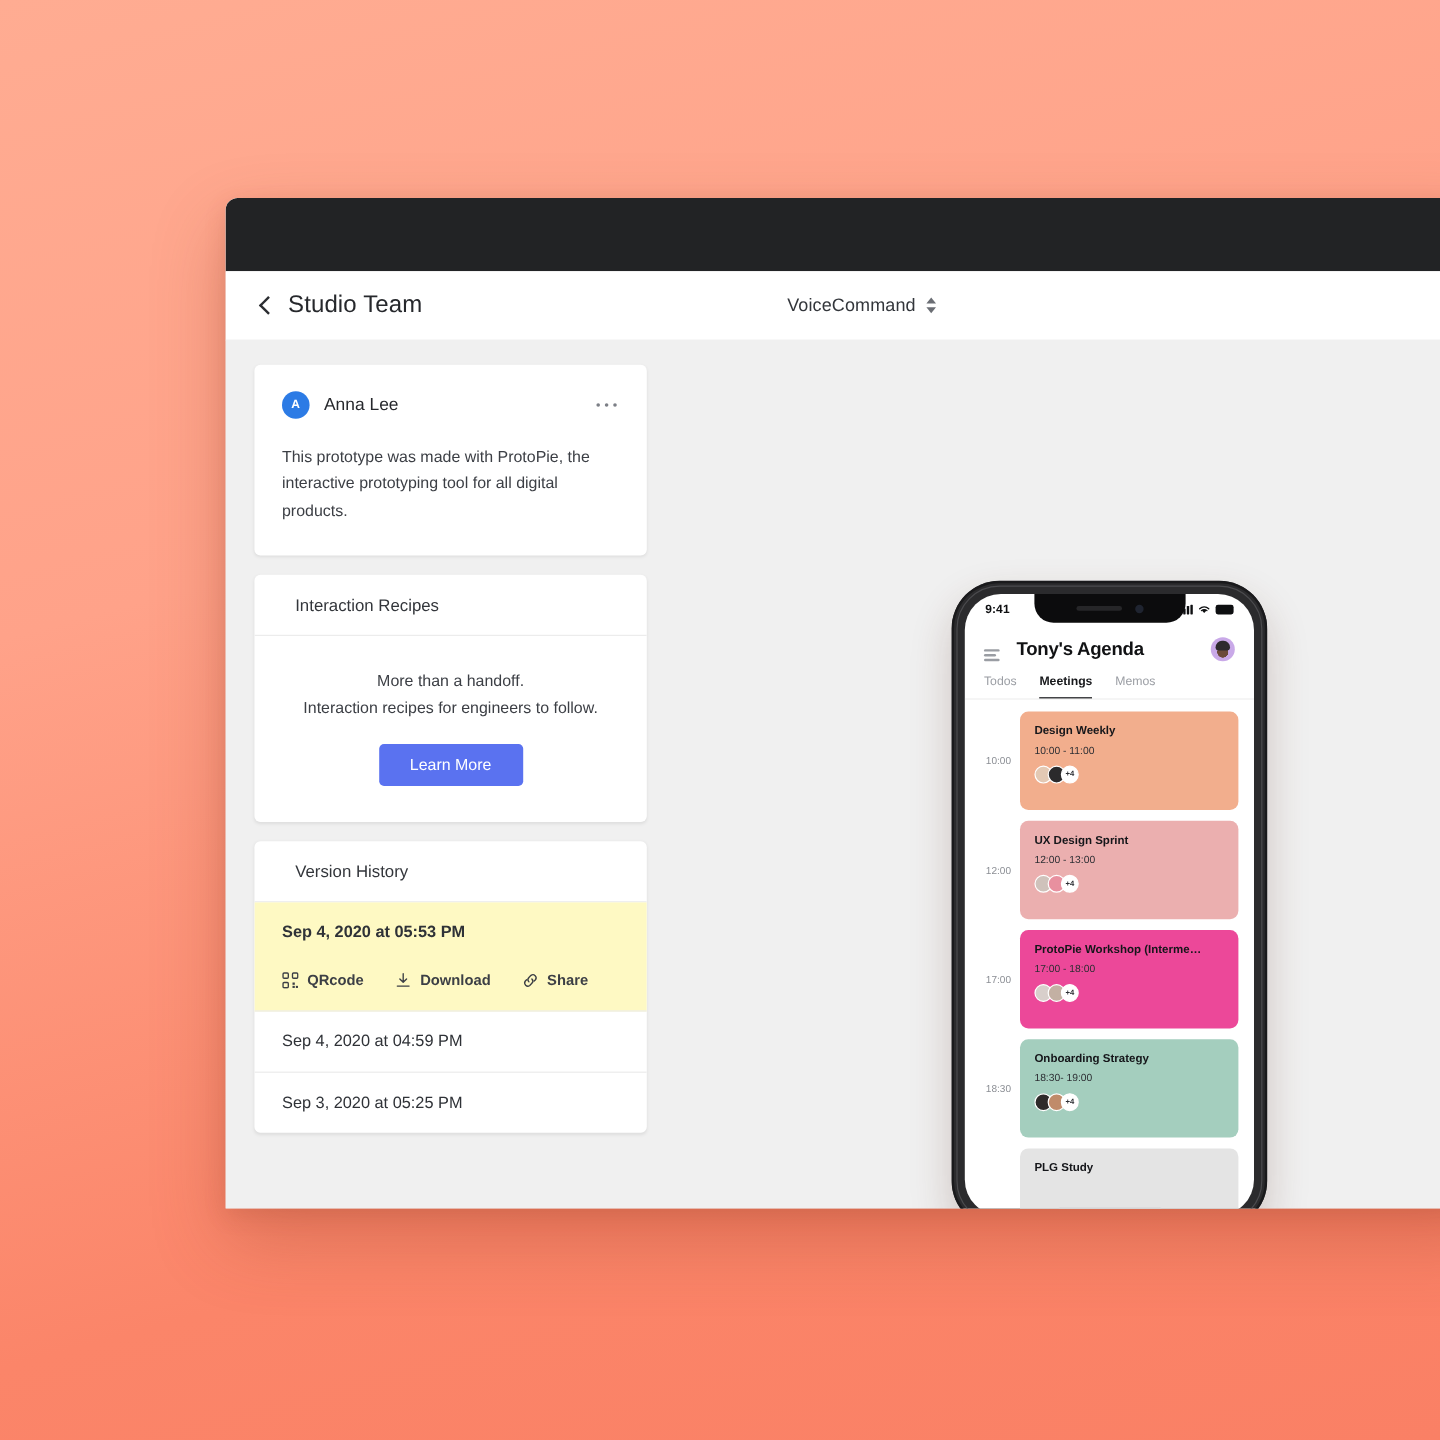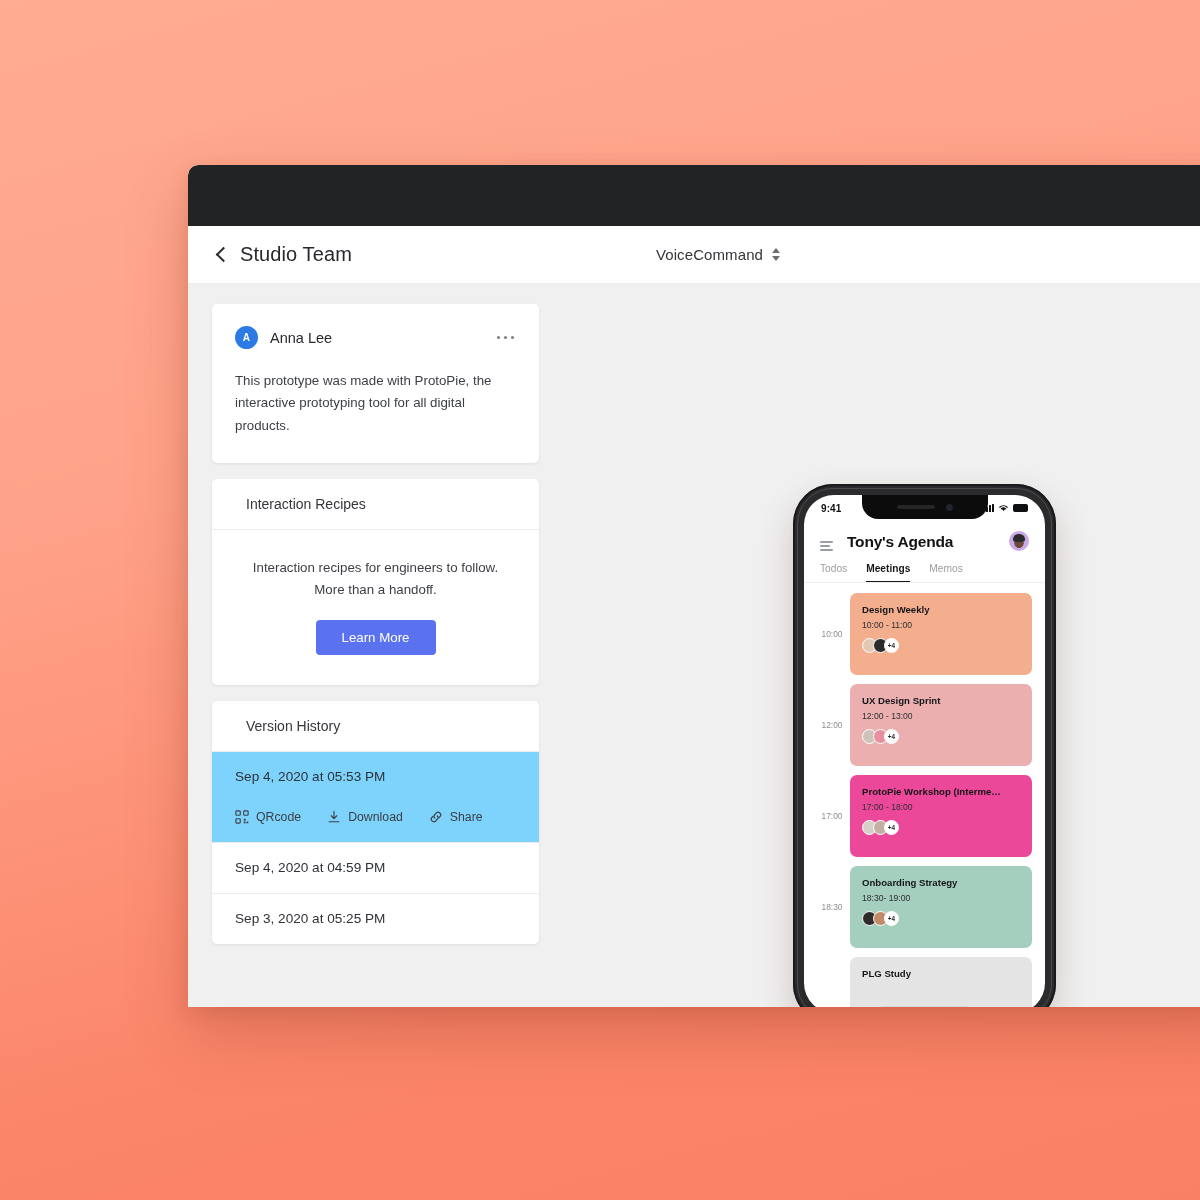--- a/index.html
+++ b/index.html
@@ -124,21 +124,21 @@
     cursor: pointer;
     font-family: "Liberation Sans", sans-serif;
   }
 
   
   .version-row {
     padding: 17px 23px 18px 23px;
     border-bottom: 1px solid #ececec;
   }
   .version-row:last-child { border-bottom: none; }
-  .version-row.active { background: #7dd3fc; }
+  .version-row.active { background: #fef9c3; font-weight: bold; }
   .version-date { font-size: 13.6px; color: #2f3237; }
   .version-actions { display: flex; gap: 26px; margin-top: 26px; align-items: center; }
   .vact { display: flex; align-items: center; gap: 7px; cursor: pointer; }
   .vact-label { font-size: 12.3px; color: #3c3f45; }
   .vicon { width: 14px; height: 14px; display: block; }
 
   
   .phone {
     position: absolute;
     left: 605px; top: 200px;
@@ -275,22 +275,22 @@
               <span></span>
               <span></span>
           </div>
         </div>
         <div class="author-desc">This prototype was made with ProtoPie, the interactive prototyping tool for all digital products.</div>
       </div>
 
       <div class="card">
         <div class="card-head">Interaction Recipes</div>
         <div class="recipes-body">
+          <div class="recipes-text">More than a handoff.</div>
           <div class="recipes-text">Interaction recipes for engineers to follow.</div>
-          <div class="recipes-text">More than a handoff.</div>
           <button class="learn-btn">Learn More</button>
         </div>
       </div>
 
       <div class="card">
         <div class="card-head">Version History</div>
 
         <div class="version-row active">
           <div class="version-date">Sep 4, 2020 at 05:53 PM</div>
           <div class="version-actions">

